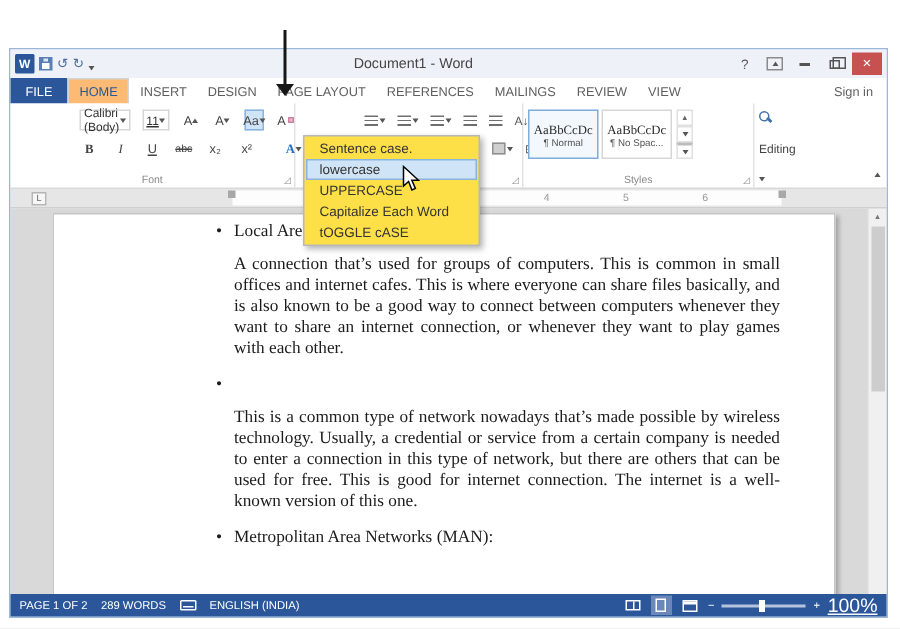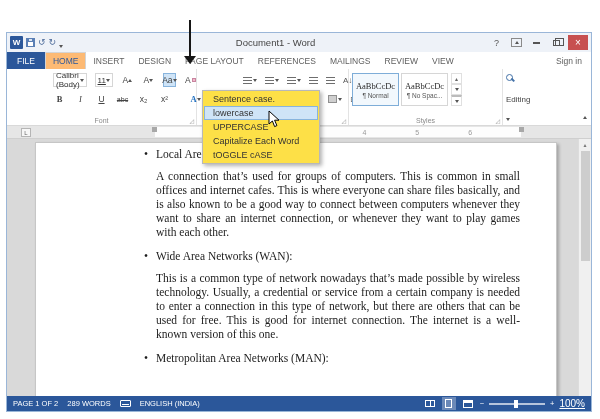--- a/index.html
+++ b/index.html
@@ -149,21 +149,21 @@
   .sright { margin-left:auto; display:flex; align-items:center; gap:5px; }
   .vicon { width:14px; height:13px; display:flex; align-items:center; justify-content:center; }
   .vicon.active { background:rgba(255,255,255,.3); }
   .v-read { width:10px; height:7px; border:1px solid #fff; position:relative; }
   .v-read::after { content:""; position:absolute; left:4px; top:0; bottom:0; width:1px; background:#fff; }
   .v-print { width:7px; height:9px; border:1px solid #fff; }
   .v-web { width:10px; height:8px; border:1px solid #fff; position:relative; }
   .v-web::after { content:""; position:absolute; left:0; right:0; top:0; height:2px; background:#fff; }
   .ztrack { position:relative; width:56px; height:2px; background:rgba(255,255,255,.65); }
   .zthumb { position:absolute; left:25px; top:-3px; width:4px; height:8px; background:#fff; }
-  .zlevel { font-size:10px;text-decoration:underline; }
+  .zlevel { font-size:13px;text-decoration:underline; }
 
   
   .case-menu { position:absolute; left:202px; top:90px; width:118px; background:#fde047;
                border:1px solid #b8b8b8; box-shadow:2px 2px 4px rgba(0,0,0,.3); padding:1px; z-index:50; }
   .mi { height:14px; line-height:13px; padding:0 8px; font-size:9px; color:#333;
         border:1px solid transparent; white-space:nowrap; }
   .mi.hl { background:#cfe4f7; border-color:#88b4dd; }
 
   .cursor { position:absolute; left:268px; top:110px; z-index:70; }
 </style>
@@ -366,21 +366,20 @@
 
     <div class="docarea">
       <div class="page">
         <div class="bullet-item">
           <span class="dot">•</span>
           <span>Local Area Networks (LAN):</span>
         </div>
         <p class="para">A connection that’s used for groups of computers. This is common in small offices and internet cafes. This is where everyone can share files basically, and is also known to be a good way to connect between computers whenever they want to share an internet connection, or whenever they want to play games with each other.</p>
         <div class="bullet-item">
           <span class="dot">•</span>
-          <span>Wide Area Networks (WAN):</span>
         </div>
         <p class="para">This is a common type of network nowadays that’s made possible by wireless technology. Usually, a credential or service from a certain company is needed to enter a connection in this type of network, but there are others that can be used for free. This is good for internet connection. The internet is a well-known version of this one.</p>
         <div class="bullet-item">
           <span class="dot">•</span>
           <span>Metropolitan Area Networks (MAN):</span>
         </div>
       </div>
       <div class="vscroll">
         <span class="sarrow">▴</span>
         <div class="thumb"></div>

